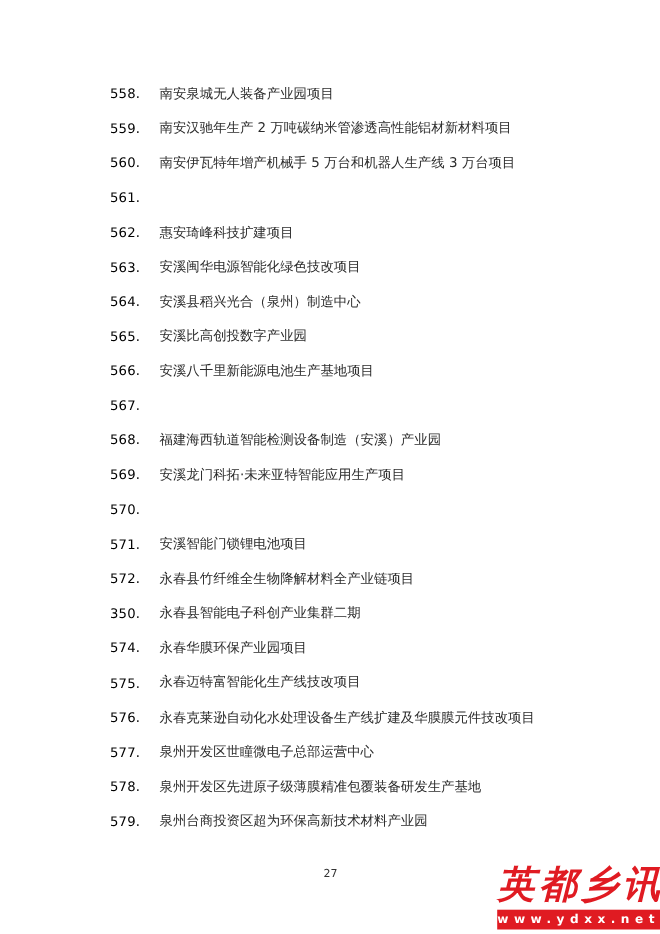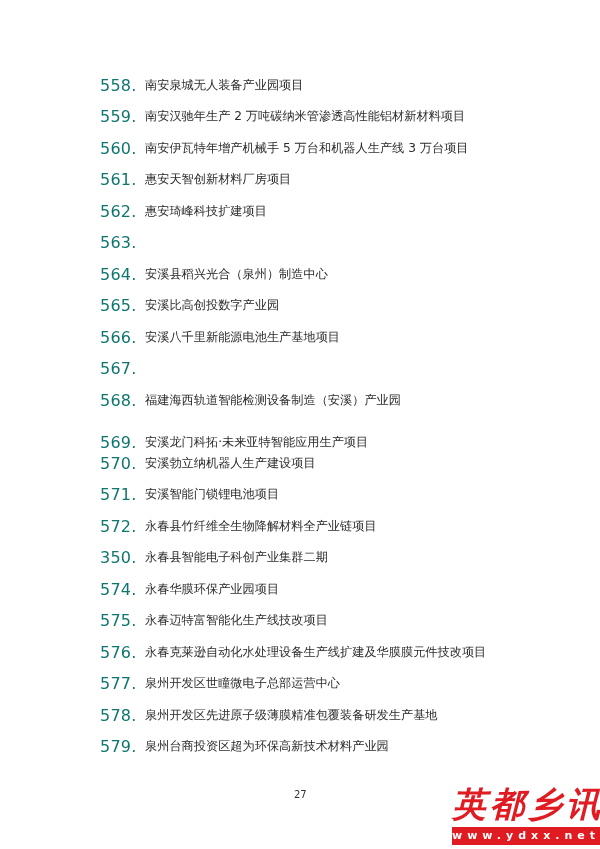--- a/index.html
+++ b/index.html
@@ -9,22 +9,22 @@
       color: #2b2b2b;
     }
     .list {
       position: absolute; left: 0; top: 75px; width: 600px;
     }
     .item {
       position: absolute; left: 0; width: 600px; height: 20px;
       display: flex; align-items: center;
     }
     .num {
-      position: absolute; left: 100px; font-size: 16px; letter-spacing: 0.2px;
-      color: #0f766e;
+      position: absolute; left: 100px; font-size: 12px; letter-spacing: 0.2px;
+      color: #000000;
       text-align: center;
     }
     .txt {
       position: absolute; left: 145px; font-size: 12.2px; color: #2b2b2b;
       white-space: nowrap;
     }
     .page-num {
       position: absolute; left: 294px; top: 789px; font-size: 10px; color: #333;
       font-weight: normal;
     }
@@ -55,55 +55,54 @@
   <div class="item" style="top:31.5px">
     <span class="num">559.</span>
     <span class="txt">南安汉驰年生产 2 万吨碳纳米管渗透高性能铝材新材料项目</span>
   </div>
   <div class="item" style="top:63px">
     <span class="num">560.</span>
     <span class="txt">南安伊瓦特年增产机械手 5 万台和机器人生产线 3 万台项目</span>
   </div>
   <div class="item" style="top:94.5px">
     <span class="num">561.</span>
-    <span class="txt">惠安天智创新材料厂房项目</span>
   </div>
   <div class="item" style="top:126px">
     <span class="num">562.</span>
     <span class="txt">惠安琦峰科技扩建项目</span>
   </div>
   <div class="item" style="top:157.5px">
     <span class="num">563.</span>
+    <span class="txt">安溪闽华电源智能化绿色技改项目</span>
   </div>
   <div class="item" style="top:189px">
     <span class="num">564.</span>
     <span class="txt">安溪县稻兴光合（泉州）制造中心</span>
   </div>
   <div class="item" style="top:220.5px">
     <span class="num">565.</span>
     <span class="txt">安溪比高创投数字产业园</span>
   </div>
   <div class="item" style="top:252px">
     <span class="num">566.</span>
     <span class="txt">安溪八千里新能源电池生产基地项目</span>
   </div>
   <div class="item" style="top:283.5px">
     <span class="num">567.</span>
   </div>
   <div class="item" style="top:315px">
     <span class="num">568.</span>
     <span class="txt">福建海西轨道智能检测设备制造（安溪）产业园</span>
   </div>
-  <div class="item" style="top:357px">
+  <div class="item" style="top:346px">
     <span class="num">569.</span>
     <span class="txt">安溪龙门科拓·未来亚特智能应用生产项目</span>
   </div>
   <div class="item" style="top:378px">
     <span class="num">570.</span>
-    <span class="txt">安溪勃立纳机器人生产建设项目</span>
   </div>
   <div class="item" style="top:409.5px">
     <span class="num">571.</span>
     <span class="txt">安溪智能门锁锂电池项目</span>
   </div>
   <div class="item" style="top:441px">
     <span class="num">572.</span>
     <span class="txt">永春县竹纤维全生物降解材料全产业链项目</span>
   </div>
   <div class="item" style="top:472.5px">

